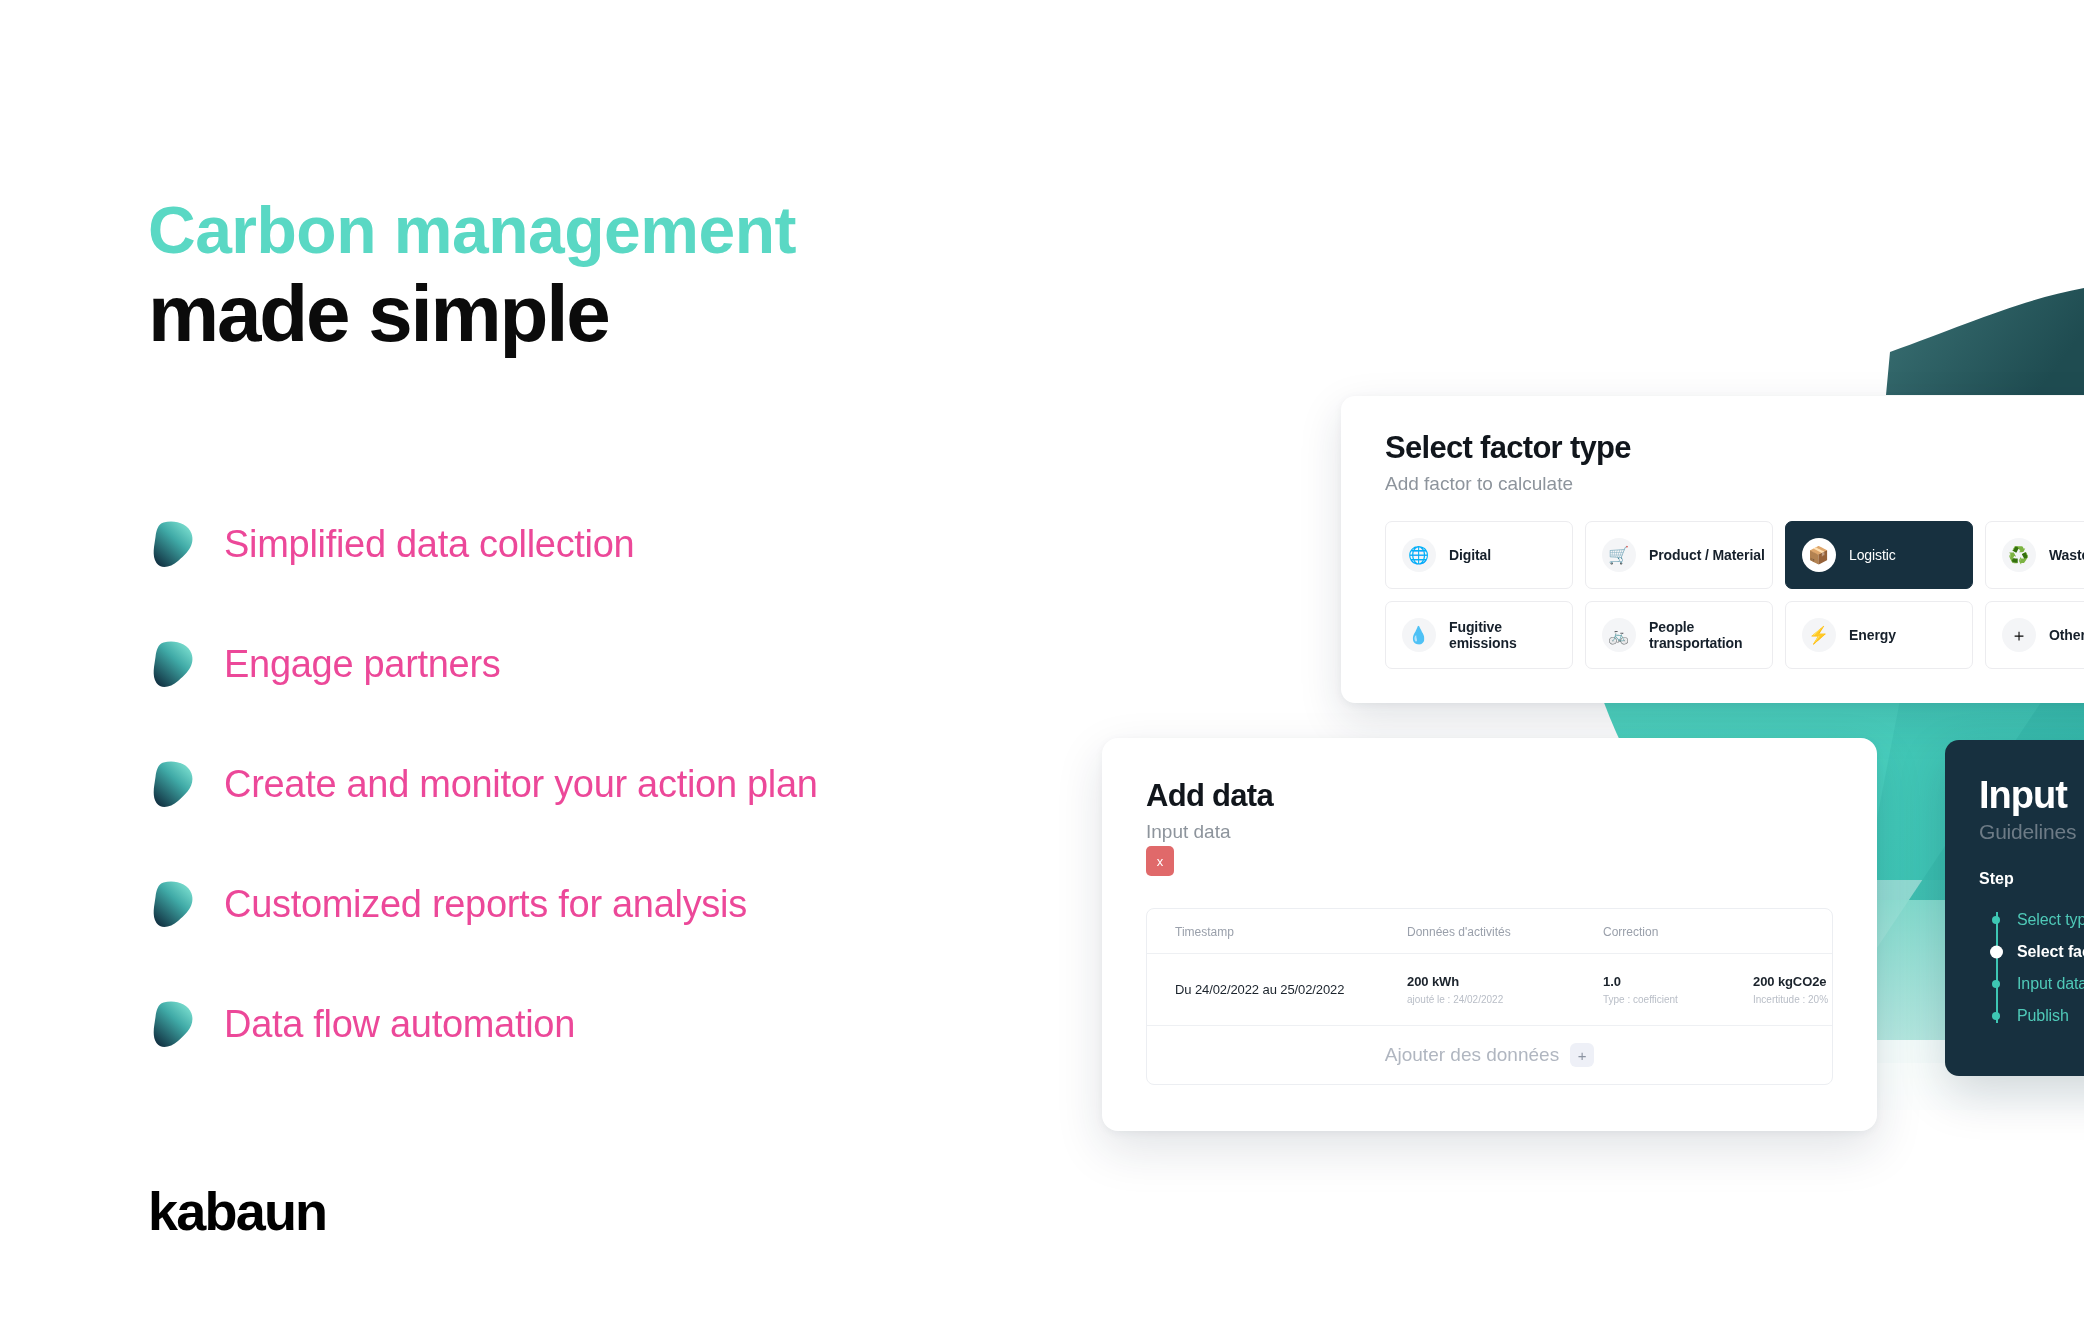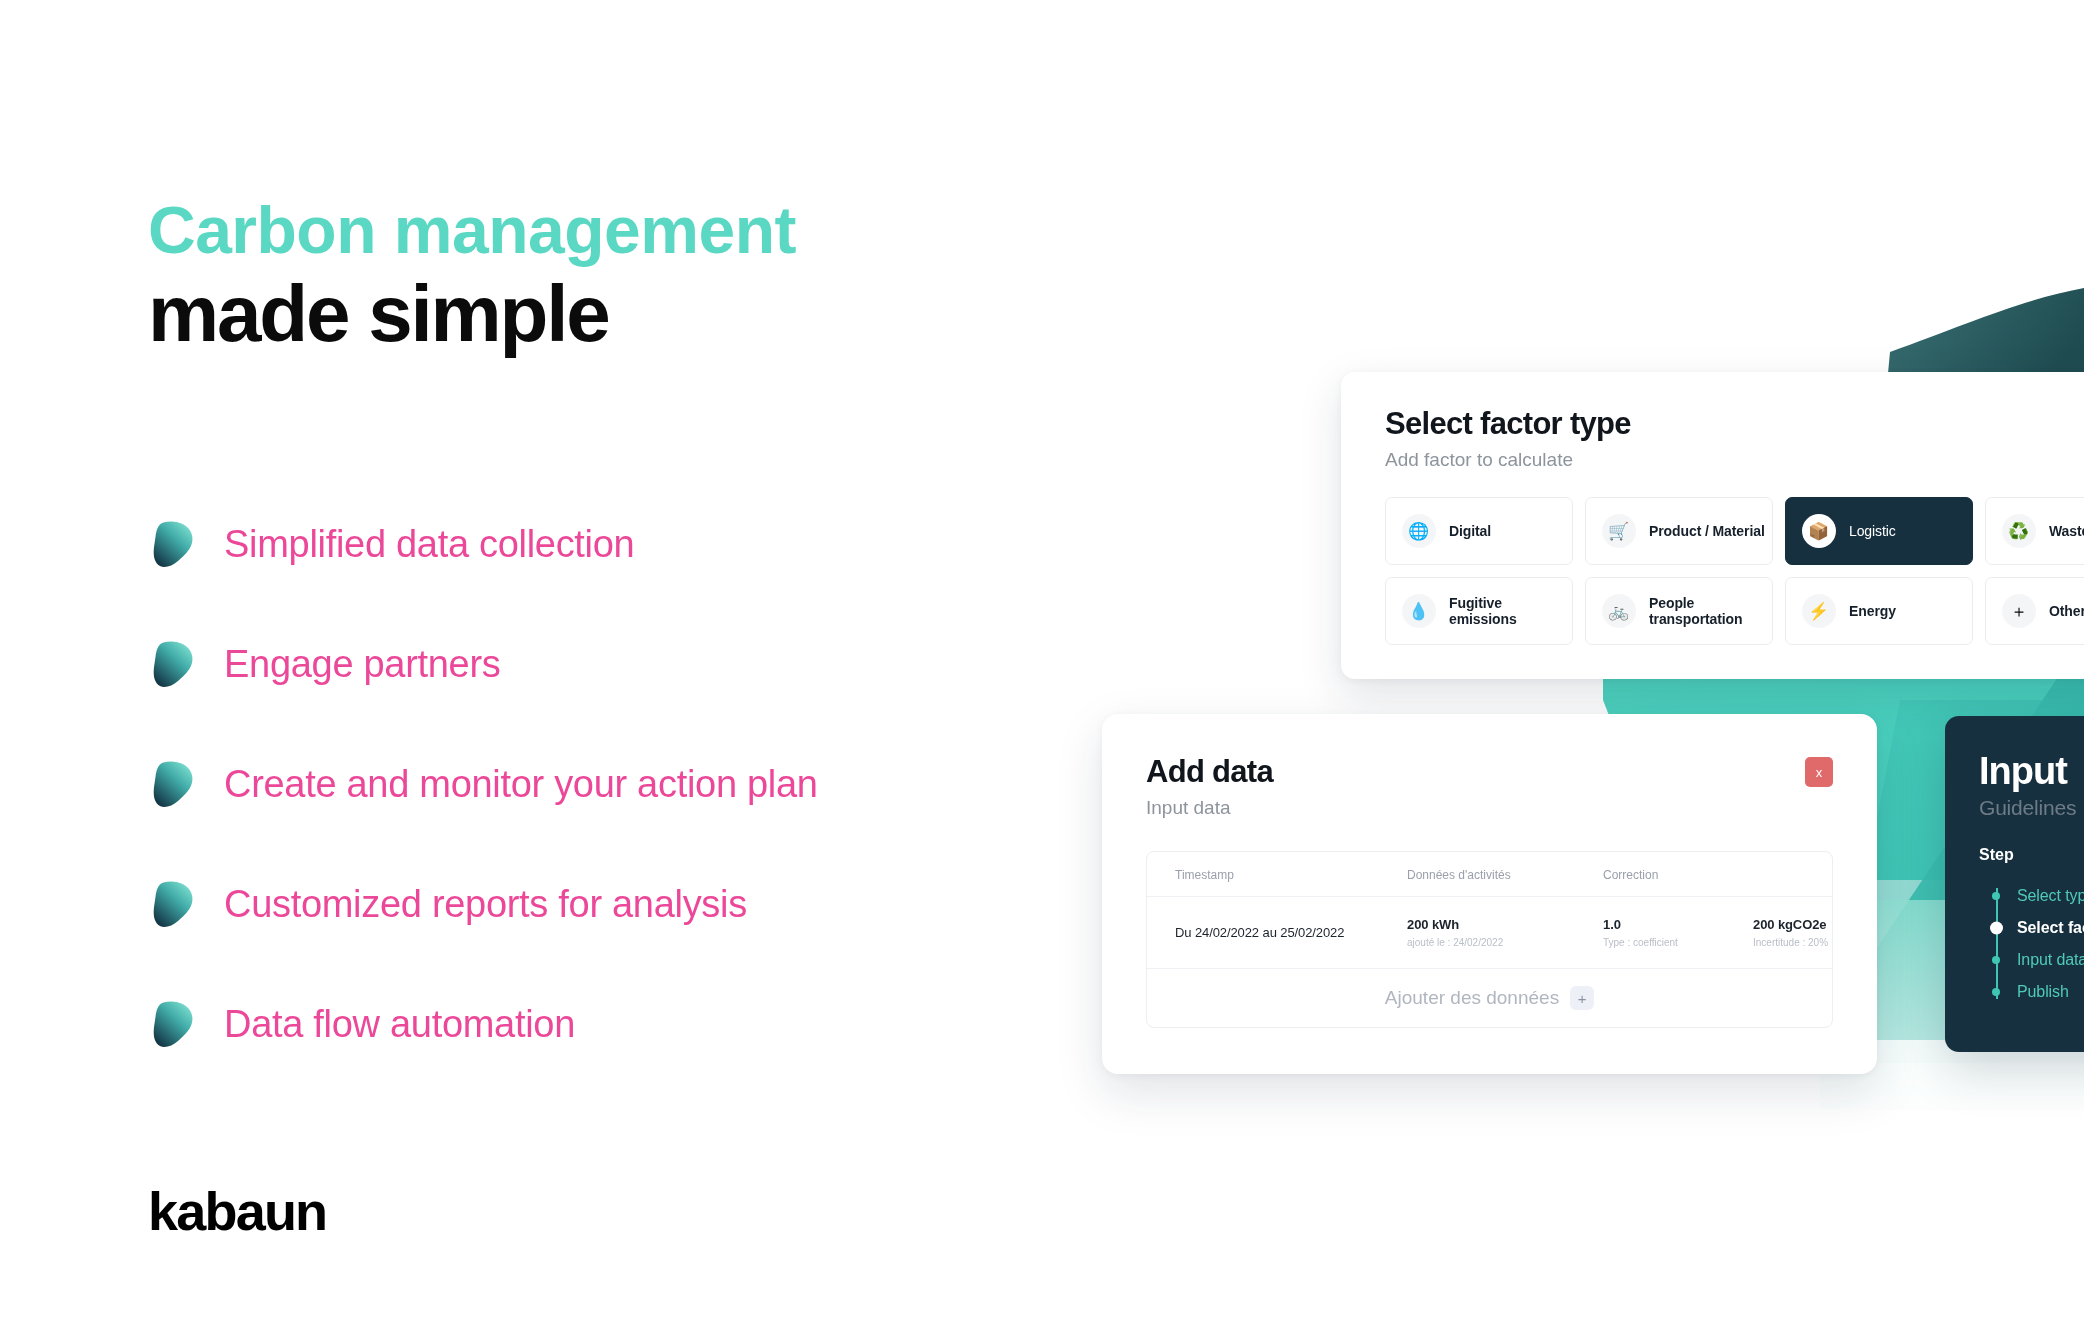--- a/index.html
+++ b/index.html
@@ -82,21 +82,21 @@
     position: absolute;
     top: 1180px;
     left: 0;
     font-size: 54px;
     font-weight: 700;
     letter-spacing: -1.8px;
     color: #000000;
   }
 
   
-  .mock-layer { position: absolute; inset: 0; z-index: 6; pointer-events: none; }
+  .mock-layer { position: absolute; inset: 0; z-index: 6; pointer-events: none; margin-top: 24px; }
   .mock-layer > * { pointer-events: auto; }
 
   
   .card-factor {
     position: absolute;
     left: 1341px;
     top: 372px;
     width: 900px;
     background: #ffffff;
     border-radius: 14px;
@@ -159,21 +159,21 @@
   .card-adddata {
     position: absolute;
     left: 1102px;
     top: 714px;
     width: 775px;
     background: #ffffff;
     border-radius: 16px;
     box-shadow: 0 18px 48px rgba(20,40,60,0.13), 0 2px 8px rgba(20,40,60,0.05);
     padding: 40px 44px 46px 44px;
   }
-  .adddata-head { display: flex; justify-content: space-between; align-items: flex-start; }
+  .adddata-head { display: flex; justify-content: space-between; align-items: flex-start; flex-direction: column; }
   .adddata-title {
     font-size: 31px;
     font-weight: 700;
     color: #11161c;
     letter-spacing: -0.7px;
   }
   .adddata-sub {
     font-size: 19px;
     color: #8d949c;
     margin-top: 7px;

